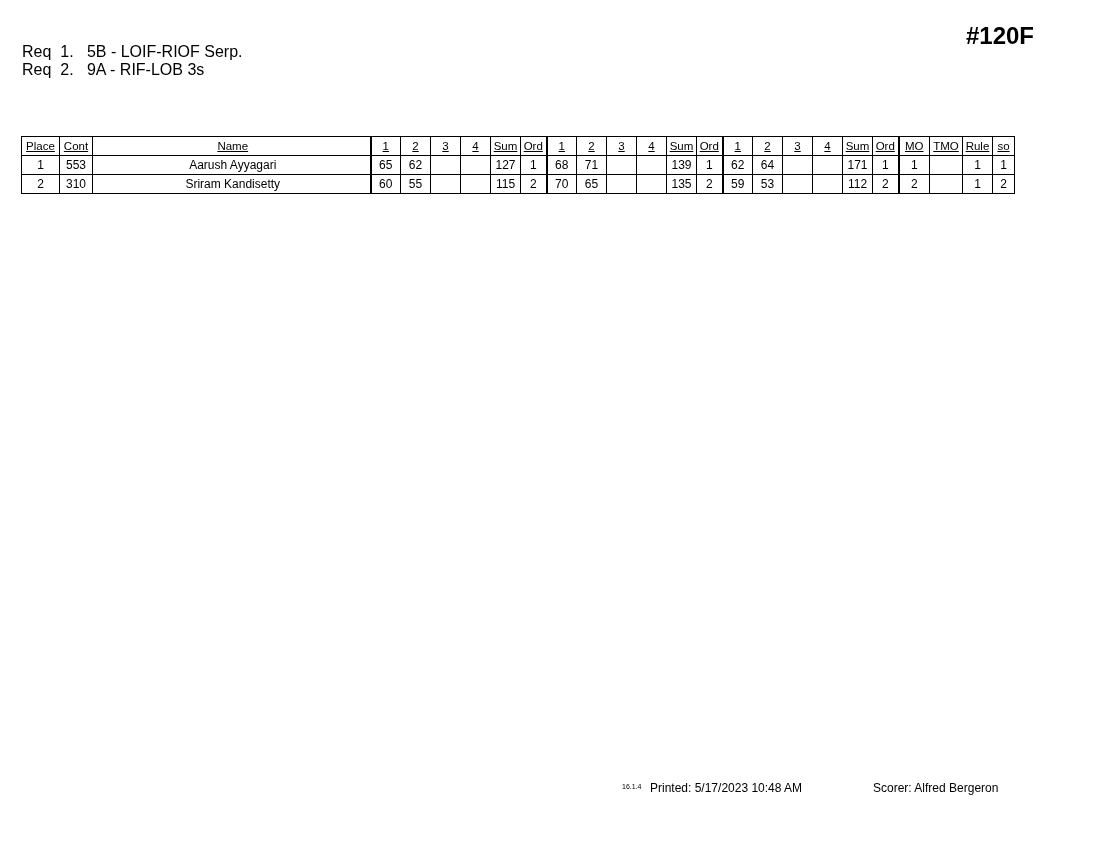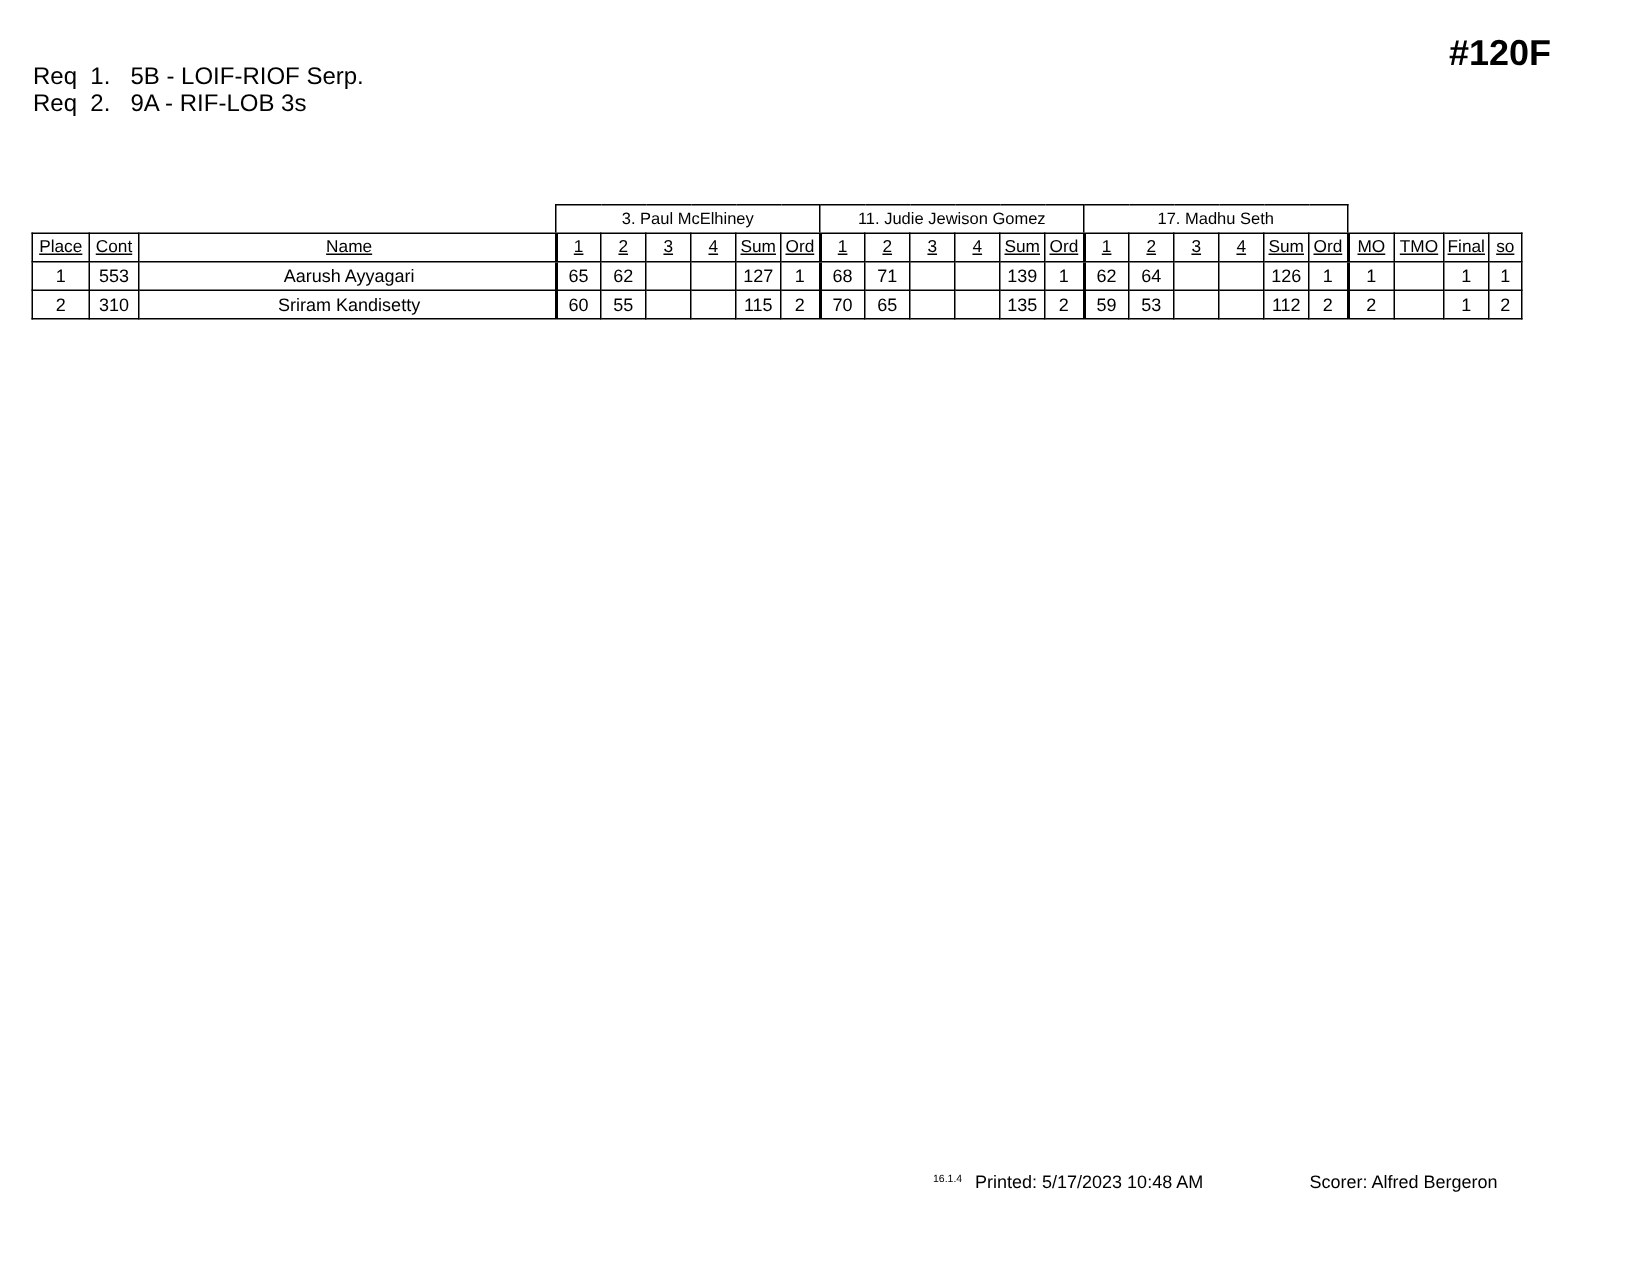--- a/index.html
+++ b/index.html
@@ -198,32 +198,20 @@
           <col class="c-sc">
           <col class="c-sum">
           <col class="c-ord">
         <col class="c-mo">
           <col class="c-tmo">
           <col class="c-rule">
           <col class="c-so">
       </colgroup>
 
       <tbody>
-          <tr class="judge-head">
-        <td class="no-border"></td>
-        <td class="no-border"></td>
-        <td class="no-border"></td>
-        <td colspan="6">3.   Paul  McElhiney</td>
-        <td colspan="6">11.   Judie Jewison Gomez</td>
-        <td colspan="6">17.   Madhu Seth</td>
-        <td class="no-border"></td>
-        <td class="no-border"></td>
-        <td class="no-border"></td>
-        <td class="no-border"></td>
-      </tr>
 
       <tr class="hdr">
         <td>Place</td>
         <td>Cont</td>
         <td class="left">Name</td>
 
         <td class="thick-left">1</td>
         <td>2</td>
         <td>3</td>
         <td>4</td>
@@ -239,21 +227,21 @@
 
         <td>1</td>
         <td>2</td>
         <td>3</td>
         <td>4</td>
         <td>Sum</td>
         <td class="thick-right">Ord</td>
 
         <td>MO</td>
         <td>TMO</td>
-        <td>Final</td>
+        <td>Rule</td>
         <td>so</td>
       </tr>
 
       <tr>
         <td class="bold">1</td>
         <td class="bold">553</td>
         <td class="left bold">Aarush Ayyagari</td>
 
         <td class="thick-left">65</td>
         <td>62</td>
@@ -266,21 +254,21 @@
         <td>71</td>
         <td></td>
         <td></td>
         <td>139</td>
         <td class="thick-right ord-col">1</td>
 
         <td>62</td>
         <td>64</td>
         <td></td>
         <td></td>
-        <td>126</td>
+        <td>171</td>
         <td class="thick-right ord-col">1</td>
 
         <td>1</td>
         <td></td>
         <td>1</td>
         <td>1</td>
       </tr>
 
       <tr>
         <td class="bold">2</td>

